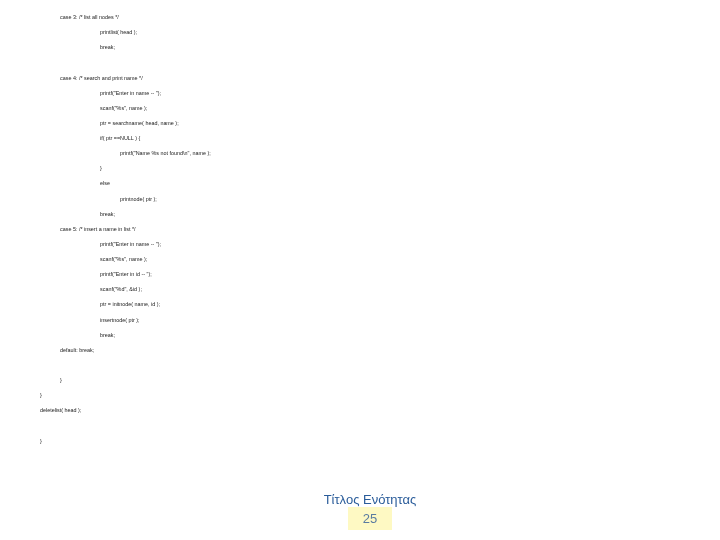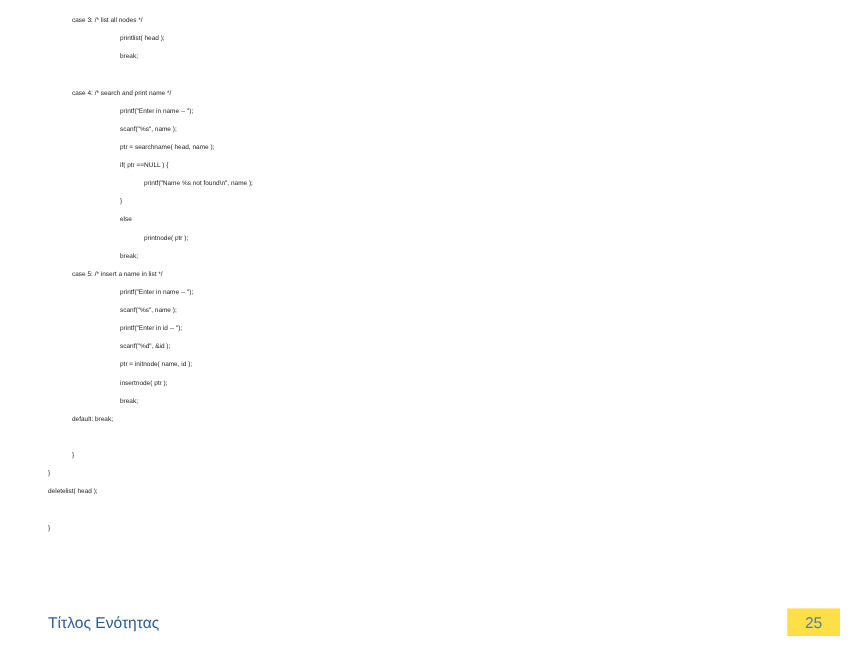--- a/index.html
+++ b/index.html
@@ -30,27 +30,28 @@
     white-space: pre;
   }
   .footer {
     position: absolute;
     bottom: 10px;
     left: 40px;
     right: 20px;
     display: flex;
     justify-content: space-between;
     align-items: center;
+    flex-direction: column;
   }
   .footer-title {
     color: #2a5c9a;
     font-size: 13px;
   }
   .footer-page {
-    background: #fde047;
+    background: #fef9c3;
     color: #5a7ba0;
     font-size: 13px;
     padding: 4px 10px;
     min-width: 24px;
     text-align: center;
   }
   .cl { display: block; }
   .ind0 { padding-left: 0px; }
   .ind1 { padding-left: 20px; }
   .ind3 { padding-left: 60px; }

